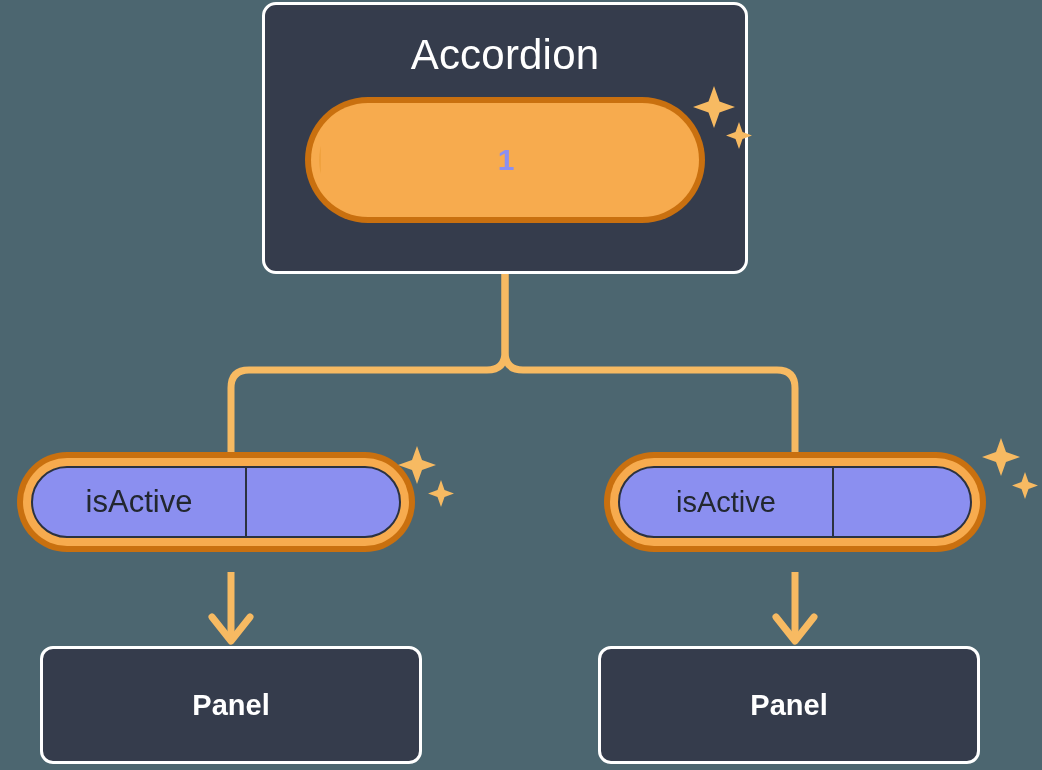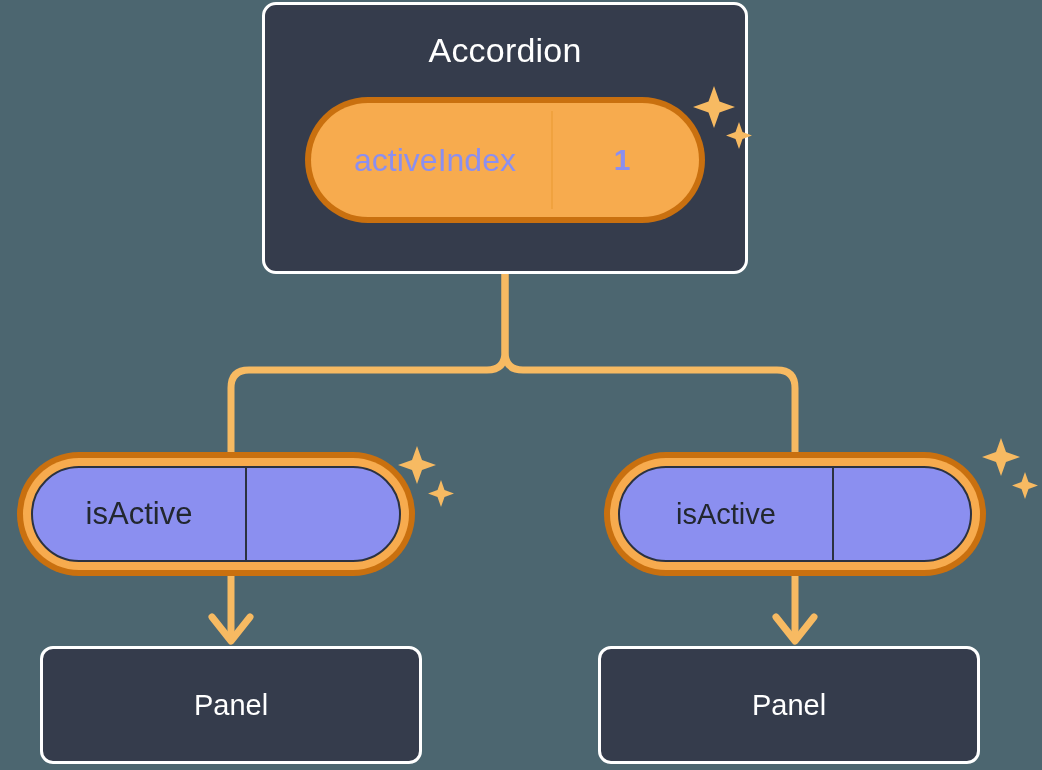--- a/index.html
+++ b/index.html
@@ -47,40 +47,40 @@
   #accordion-card {
     left: 262px;
     top: 2px;
     width: 486px;
     height: 272px;
     padding-top: 26px;
   }
 
   .card-title {
     color: #ffffff;
-    font-size: 34px;
+    font-size: 42px;
     font-weight: 400;
     letter-spacing: 0.2px;
     line-height: 1.15;
   }
 
   .panel-card {
     width: 382px;
     height: 118px;
     top: 646px;
     justify-content: center;
     border-radius: 13px;
   }
   #panel-left  { left: 40px; }
   #panel-right { left: 598px; }
 
   .panel-title {
     color: #ffffff;
     font-size: 29px;
-    font-weight: 400;
+    font-weight: 700;
   }
 
   
   .chip-wrap {
     position: absolute;
     z-index: 3;
   }
 
   
   .chip {
@@ -154,21 +154,21 @@
   
   #chip-activeindex { left: 305px; top: 97px; }
   #chip-activeindex .chip { width: 400px; height: 126px; }
   #chip-activeindex .chip-key { width: 232px; font-size: 32px; }
   #chip-activeindex .chip-val { flex: 1; font-size: 30px; }
 
   
   #chip-isactive-left  { left: 17px;  top: 452px; }
   #chip-isactive-right { left: 604px; top: 452px; }
 
-  .chip-leaf .chip { height: 124px; }
+  .chip-leaf .chip { height: 100px; }
   #chip-isactive-left  .chip { width: 398px; }
   #chip-isactive-right .chip { width: 382px; }
 
   #chip-isactive-left .chip-key  { width: 212px; font-size: 31px; }
   #chip-isactive-left .chip-val  { flex: 1;      font-size: 31px; }
   #chip-isactive-right .chip-key { width: 212px; font-size: 29px; }
   #chip-isactive-right .chip-val { flex: 1;      font-size: 29px; }
 
   
   .sparkles {
@@ -208,21 +208,20 @@
   </svg>
 
   <div id="accordion-card" class="card">
     <div class="card-title">Accordion</div>
   </div>
 
   <div id="chip-activeindex" class="chip-wrap">
     <div class="chip chip--ghost">
       <div class="chip-inner">
         <div class="chip-body">
-          <div class="chip-key">activeIndex</div>
           <div class="chip-divider"></div>
           <div class="chip-val">1</div>
         </div>
       </div>
     </div>
   </div>
 
   <svg id="sparkle-accordion" class="sparkles" width="64" height="72" viewBox="0 0 64 72">
     <path d="M22 2 L27.5 17.5 L43 23 L27.5 28.5 L22 44 L16.5 28.5 L1 23 L16.5 17.5 Z" fill="#f7ba62"></path>
     <path d="M47 38 L50.5 48 L60 51.5 L50.5 55 L47 65 L43.5 55 L34 51.5 L43.5 48 Z" fill="#f7ba62"></path>

